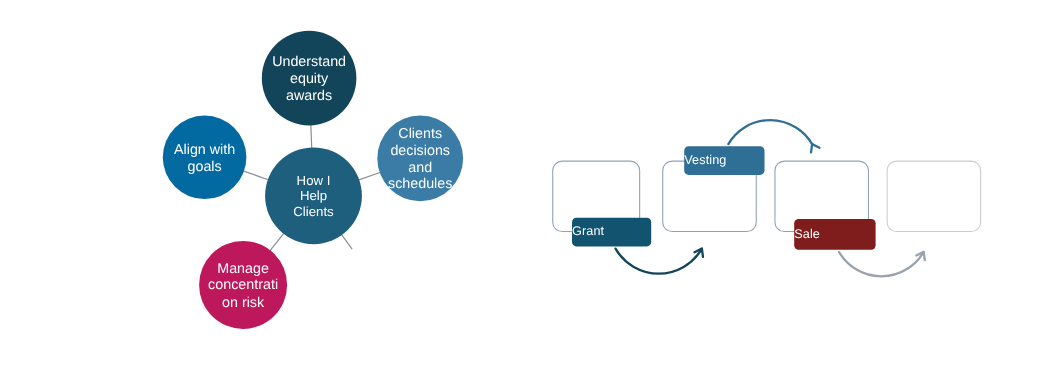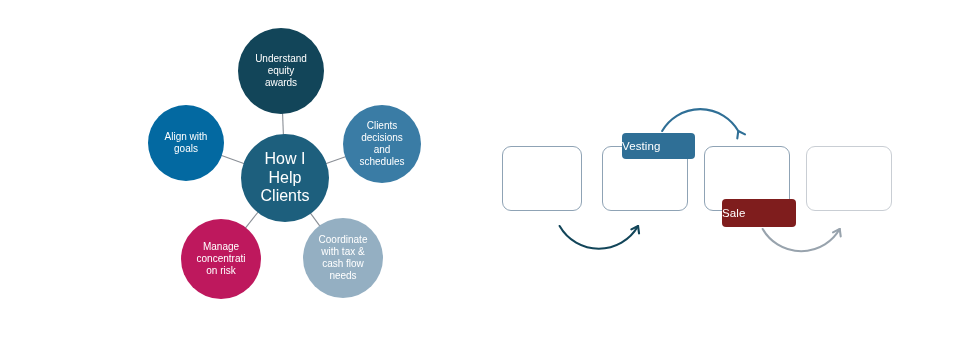--- a/index.html
+++ b/index.html
@@ -41,24 +41,24 @@
     line-height: 1.18;
     padding: 2px;
   }
   .node-label {
     display: block;
     width: 100%;
     white-space: pre-line;
     word-break: break-word;
   }
   #node-center {
-    font-size: 16px;
+    font-size: 12px;
   }
   .node-satellite {
-    font-size: 10px;
+    font-size: 13px;
   }
 
   
   #flow-diagram {
     position: absolute;
     left: 470px;
     top: 0;
     width: 483px;
     height: 353px;
   }
@@ -125,44 +125,41 @@
     <span class="node-label">Align with
 goals</span>
   </div>
 
   <div class="node-circle node-satellite" id="node-sat-3" style="left: 181px; top: 219px; width: 80px; height: 80px; background: #be185d;">
     <span class="node-label">Manage
 concentrati
 on risk</span>
   </div>
 
-  <div class="node-circle node-satellite" id="node-sat-4" style="left: 303px; top: 218px; width: 80px; height: 80px; background: rgb(148, 175, 194);">
-    <span class="node-label">Coordinate
-with tax &amp;
-cash flow
-needs</span>
-  </div>
 </div>
 
 <div id="flow-diagram">
   <svg id="flow-svg" width="483" height="353">
     <g id="flow-arcs" fill="none">
         <path d="M 89.6 226 A 45.230000000000004 45.230000000000004 0 0 0 168.06 226" stroke="#124559" stroke-width="2.1" fill="none" stroke-linecap="round"></path>
         <path d="M 169.04198104046765 233.43543631780693 L 168.06 226 L 161.34662709502544 229.34374404504192" stroke="#124559" stroke-width="2.1" fill="none" stroke-linecap="round" stroke-linejoin="round"></path>
         <path d="M 192.15 131 A 44.06499999999998 44.06499999999998 0 0 1 268.28 131" stroke="#2f6f96" stroke-width="2.1" fill="none" stroke-linecap="round"></path>
         <path d="M 274.99337290497454 134.34374404504192 L 268.28 131 L 267.2980189595323 138.43543631780693" stroke="#2f6f96" stroke-width="2.1" fill="none" stroke-linecap="round" stroke-linejoin="round"></path>
         <path d="M 292.7 229 A 44.51000000000002 44.51000000000002 0 0 0 369.72 229" stroke="#98a3ad" stroke-width="2.1" fill="none" stroke-linecap="round"></path>
         <path d="M 370.7019810404677 236.43543631780693 L 369.72 229 L 363.00662709502546 232.34374404504192" stroke="#98a3ad" stroke-width="2.1" fill="none" stroke-linecap="round" stroke-linejoin="round"></path>
       </g>
   </svg>
 
   <div class="stage-box" id="stage-box-0" style="left: 32px; top: 146px; width: 80px; height: 65px; border-color: rgb(143, 163, 181);"></div>
   <div class="stage-box" id="stage-box-1" style="left: 132px; top: 146px; width: 86px; height: 65px; border-color: rgb(143, 163, 181);"></div>
   <div class="stage-box" id="stage-box-2" style="left: 234px; top: 146px; width: 86px; height: 65px; border-color: rgb(143, 163, 181);"></div>
   <div class="stage-box" id="stage-box-3" style="left: 336px; top: 146px; width: 86px; height: 65px; border-color: rgb(201, 206, 212);"></div>
 
+  <div class="stage-chip" id="stage-chip-0" style="left: 50px; top: 198px; width: 72px; height: 26px; background: rgb(18, 84, 111);">
+    <span>Grant</span>
+  </div>
   <div class="stage-chip" id="stage-chip-1" style="left: 152px; top: 133px; width: 73px; height: 26px; background: rgb(47, 111, 150);">
     <span>Vesting</span>
   </div>
   <div class="stage-chip" id="stage-chip-2" style="left: 252px; top: 199px; width: 74px; height: 28px; background: #7f1d1d;">
     <span>Sale</span>
   </div>
 </div>
 
 </body></html>

